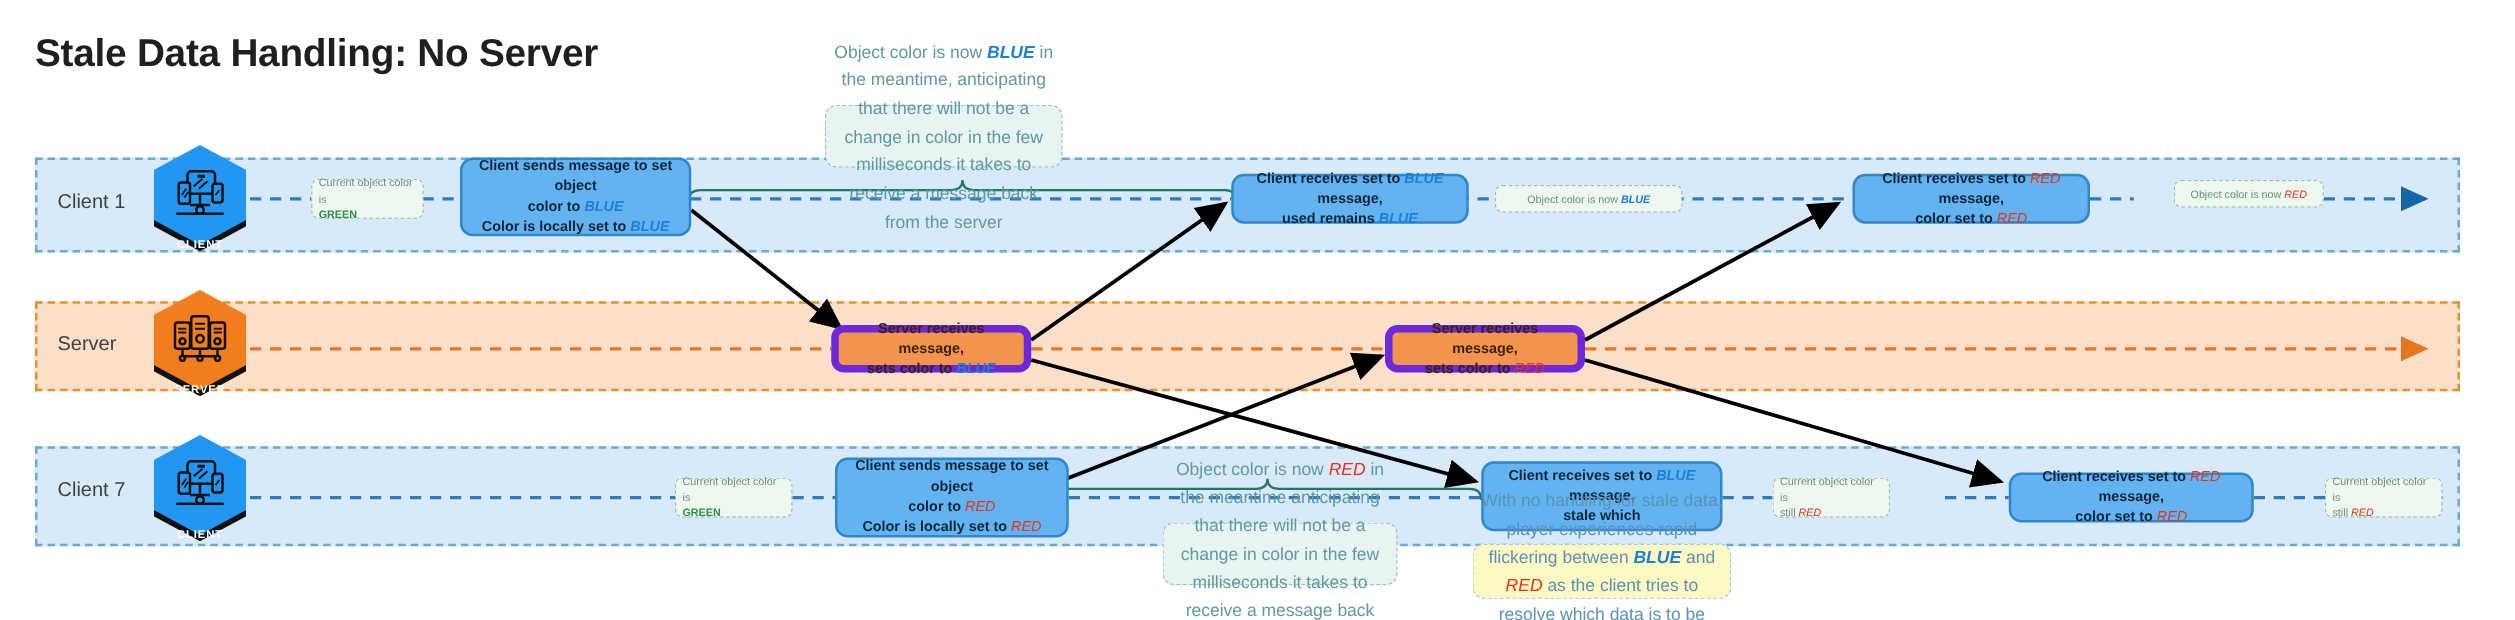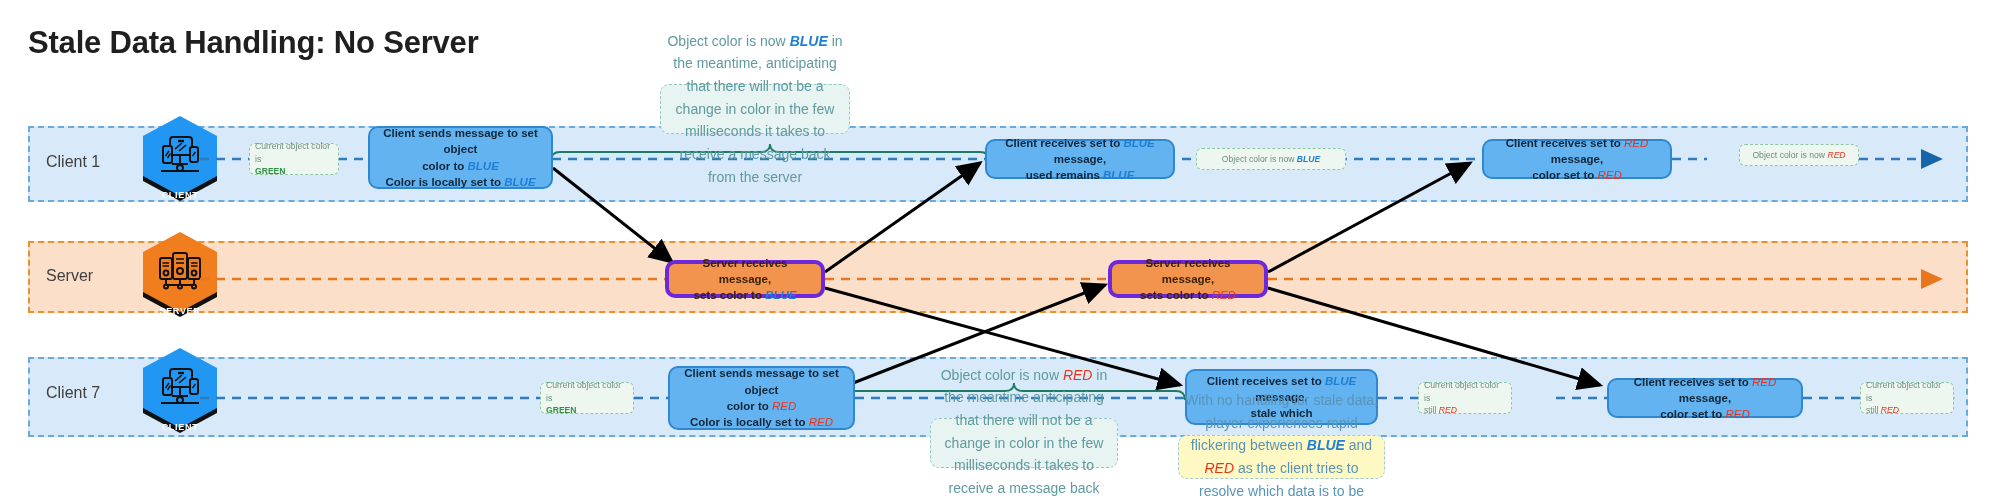--- a/index.html
+++ b/index.html
@@ -9,38 +9,38 @@
   .page-title{position:absolute;left:28px;top:25px;font-size:31px;font-weight:bold;letter-spacing:-.2px;color:#1f1f1f;}
 
   
   .band{position:absolute;box-sizing:border-box;}
   .band.client{background:#d8eaf9;border:2px dashed #6aa9d8;}
   .band.server{background:#fbdfc9;border:2px dashed #e8922f;}
 
   .lane-label{position:absolute;font-size:16px;font-weight:normal;color:#404040;}
 
   
-  .hexnode{position:absolute;width:74px;height:80px;margin-left:20px;}
+  .hexnode{position:absolute;width:74px;height:80px;}
   .hexshape{position:absolute;left:0;top:0;width:74px;height:80px;
       clip-path:polygon(50% 0%,100% 25%,100% 75%,50% 100%,0% 75%,0% 25%);}
   .hexshape.dark{background:#111111;}
   .hexshape.blue{background:#2196f3;}
   .hexshape.orange{background:#f07d1e;}
   .hex-inner{top:-5px;}
   .hex-badge{position:absolute;left:0;bottom:1px;width:74px;text-align:center;
       font-size:9px;font-weight:bold;color:#ffffff;letter-spacing:.7px;}
   .hex-glyph{position:absolute;left:0;top:8px;width:74px;height:52px;display:flex;
       align-items:center;justify-content:center;}
 
   
   .pbox{position:absolute;box-sizing:border-box;border-radius:10px;display:flex;
       flex-direction:column;align-items:center;justify-content:center;text-align:center;
       font-size:11.5px;font-weight:bold;line-height:1.42;padding:6px 10px;}
   .pbox.blue{background:#62b3ef;border:2px solid #2e87cf;color:#12263a;}
-  .pbox.orange{background:#f2944d;border:4px solid #6d28d9;color:#3a2208;}
+  .pbox.orange{background:#f2944d;border:6px solid #6d28d9;color:#3a2208;}
   .pbox .gap{height:11px;}
 
   
   .note{position:absolute;box-sizing:border-box;border:1.5px dashed #8bc6a8;
       background:#eef7ef;border-radius:6px;display:flex;align-items:center;
       justify-content:center;text-align:left;font-size:8.6px;line-height:1.5;
       color:#6a8f7b;padding:3px 5px;}
 
   
   .callout{position:absolute;box-sizing:border-box;border:1.5px dashed #8fc9c4;

